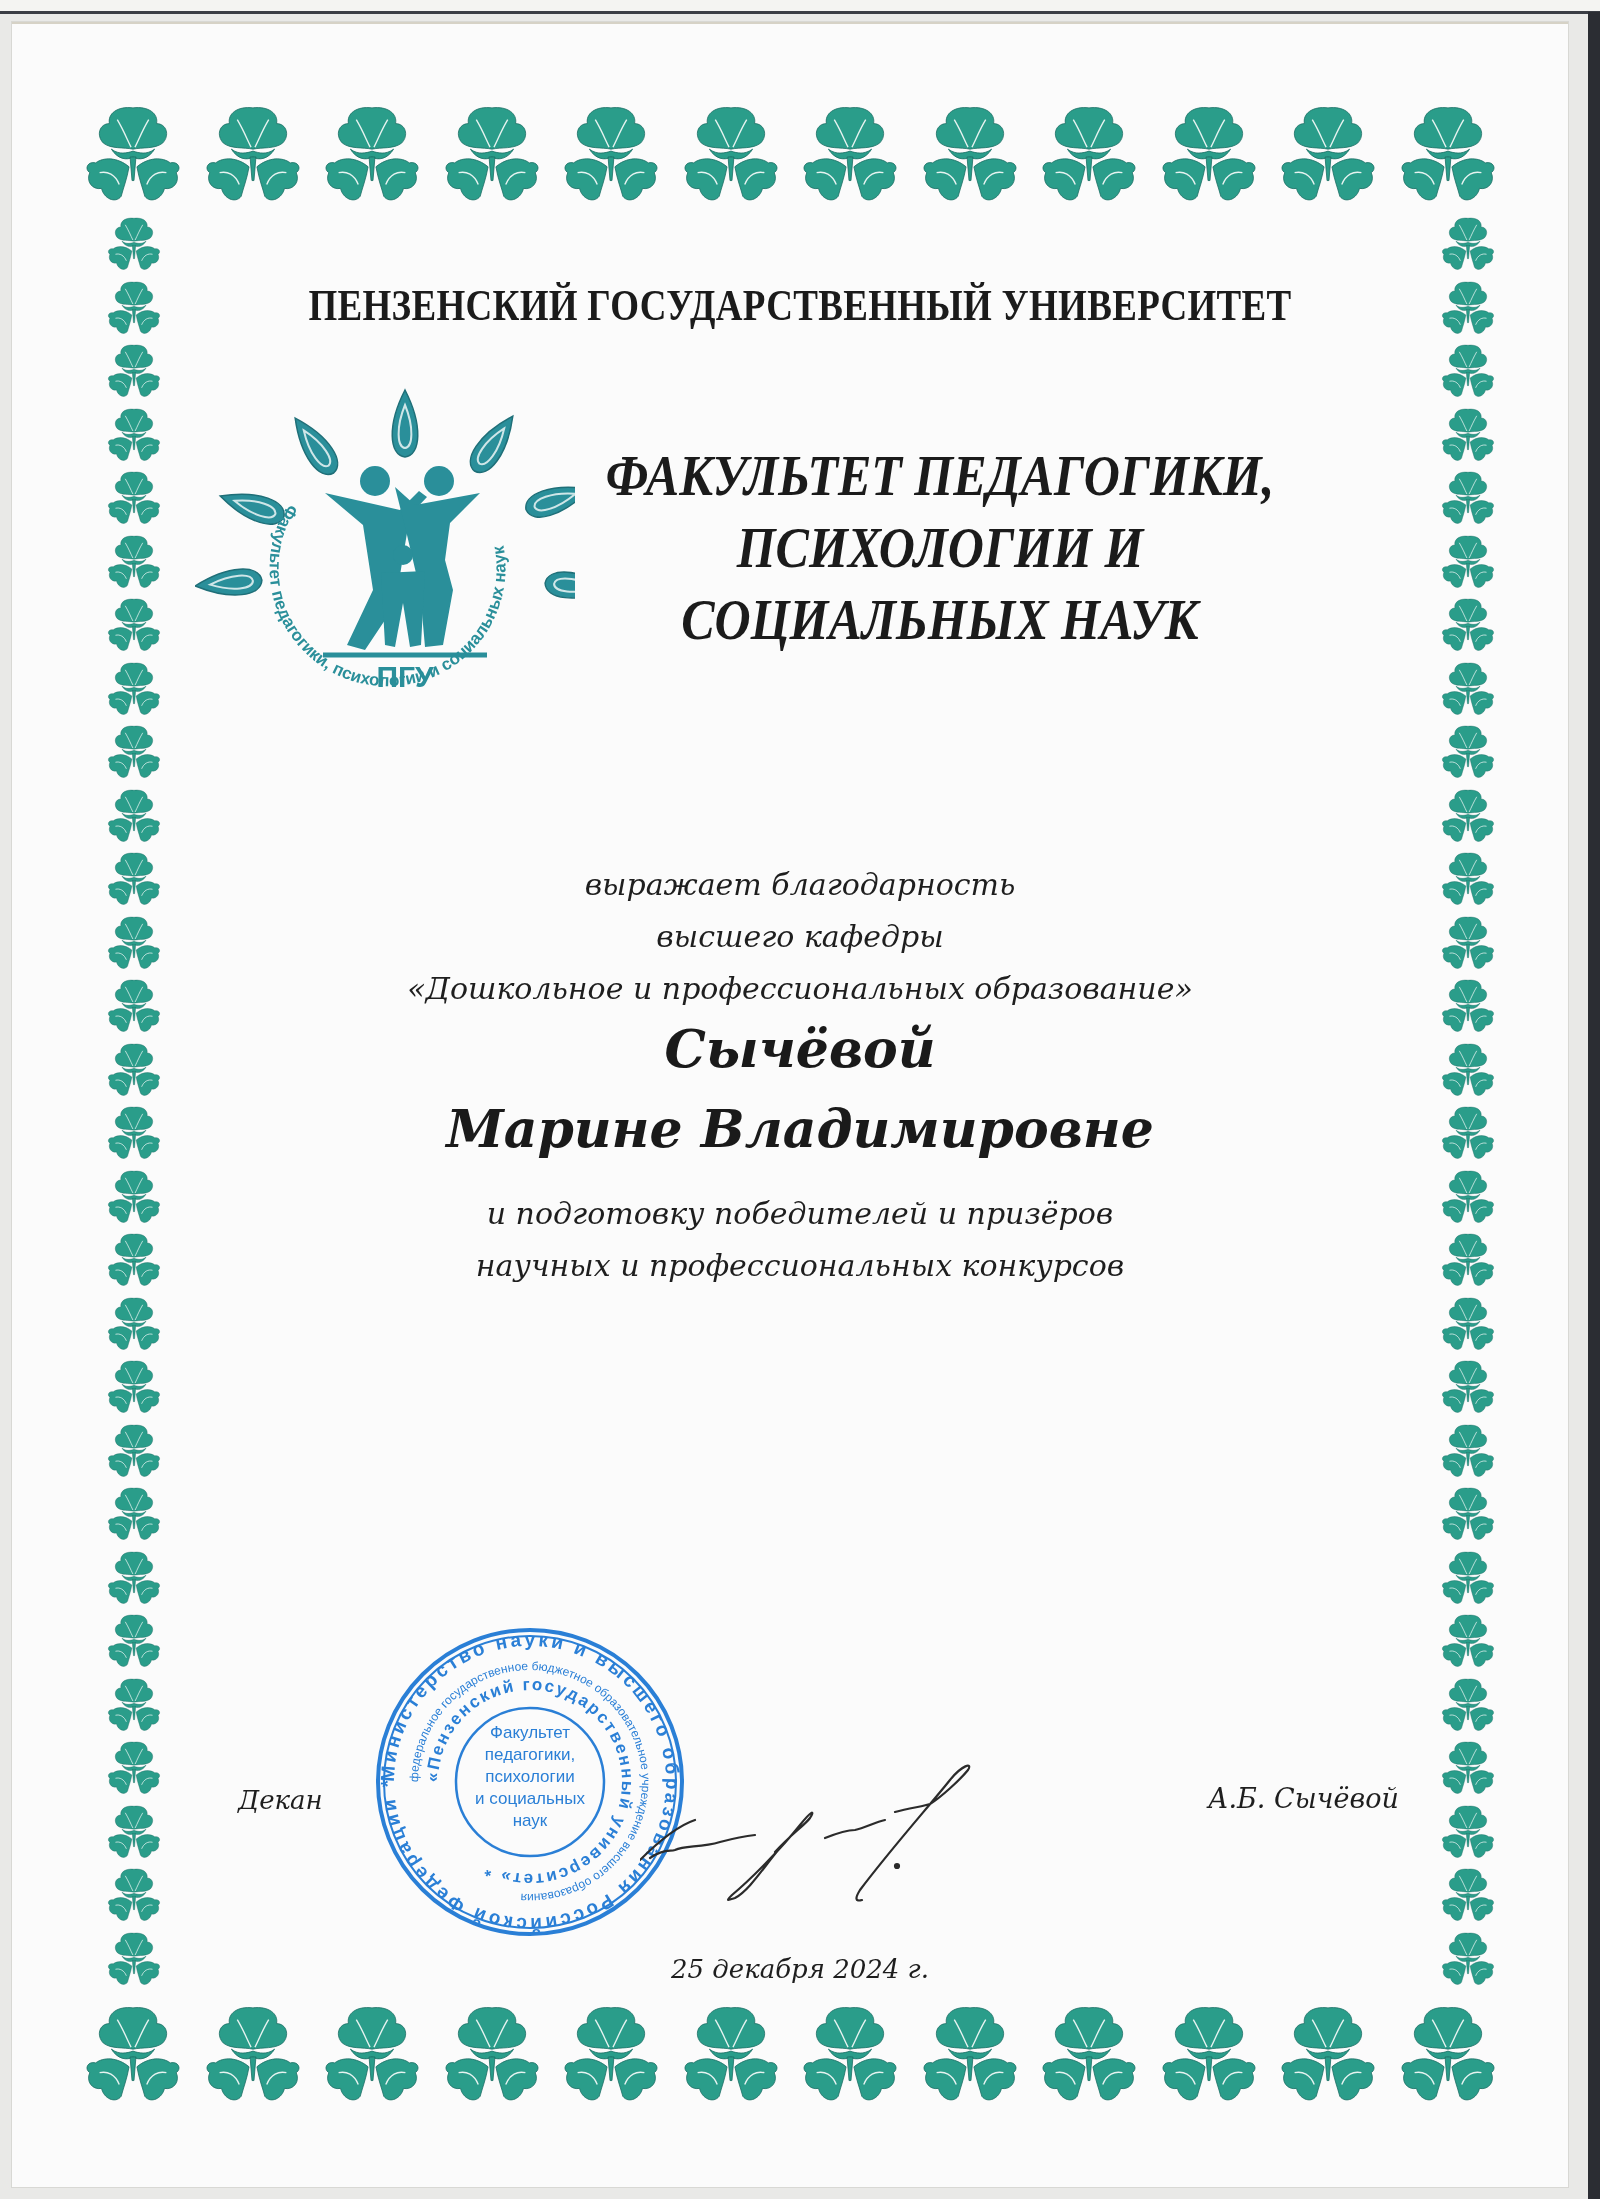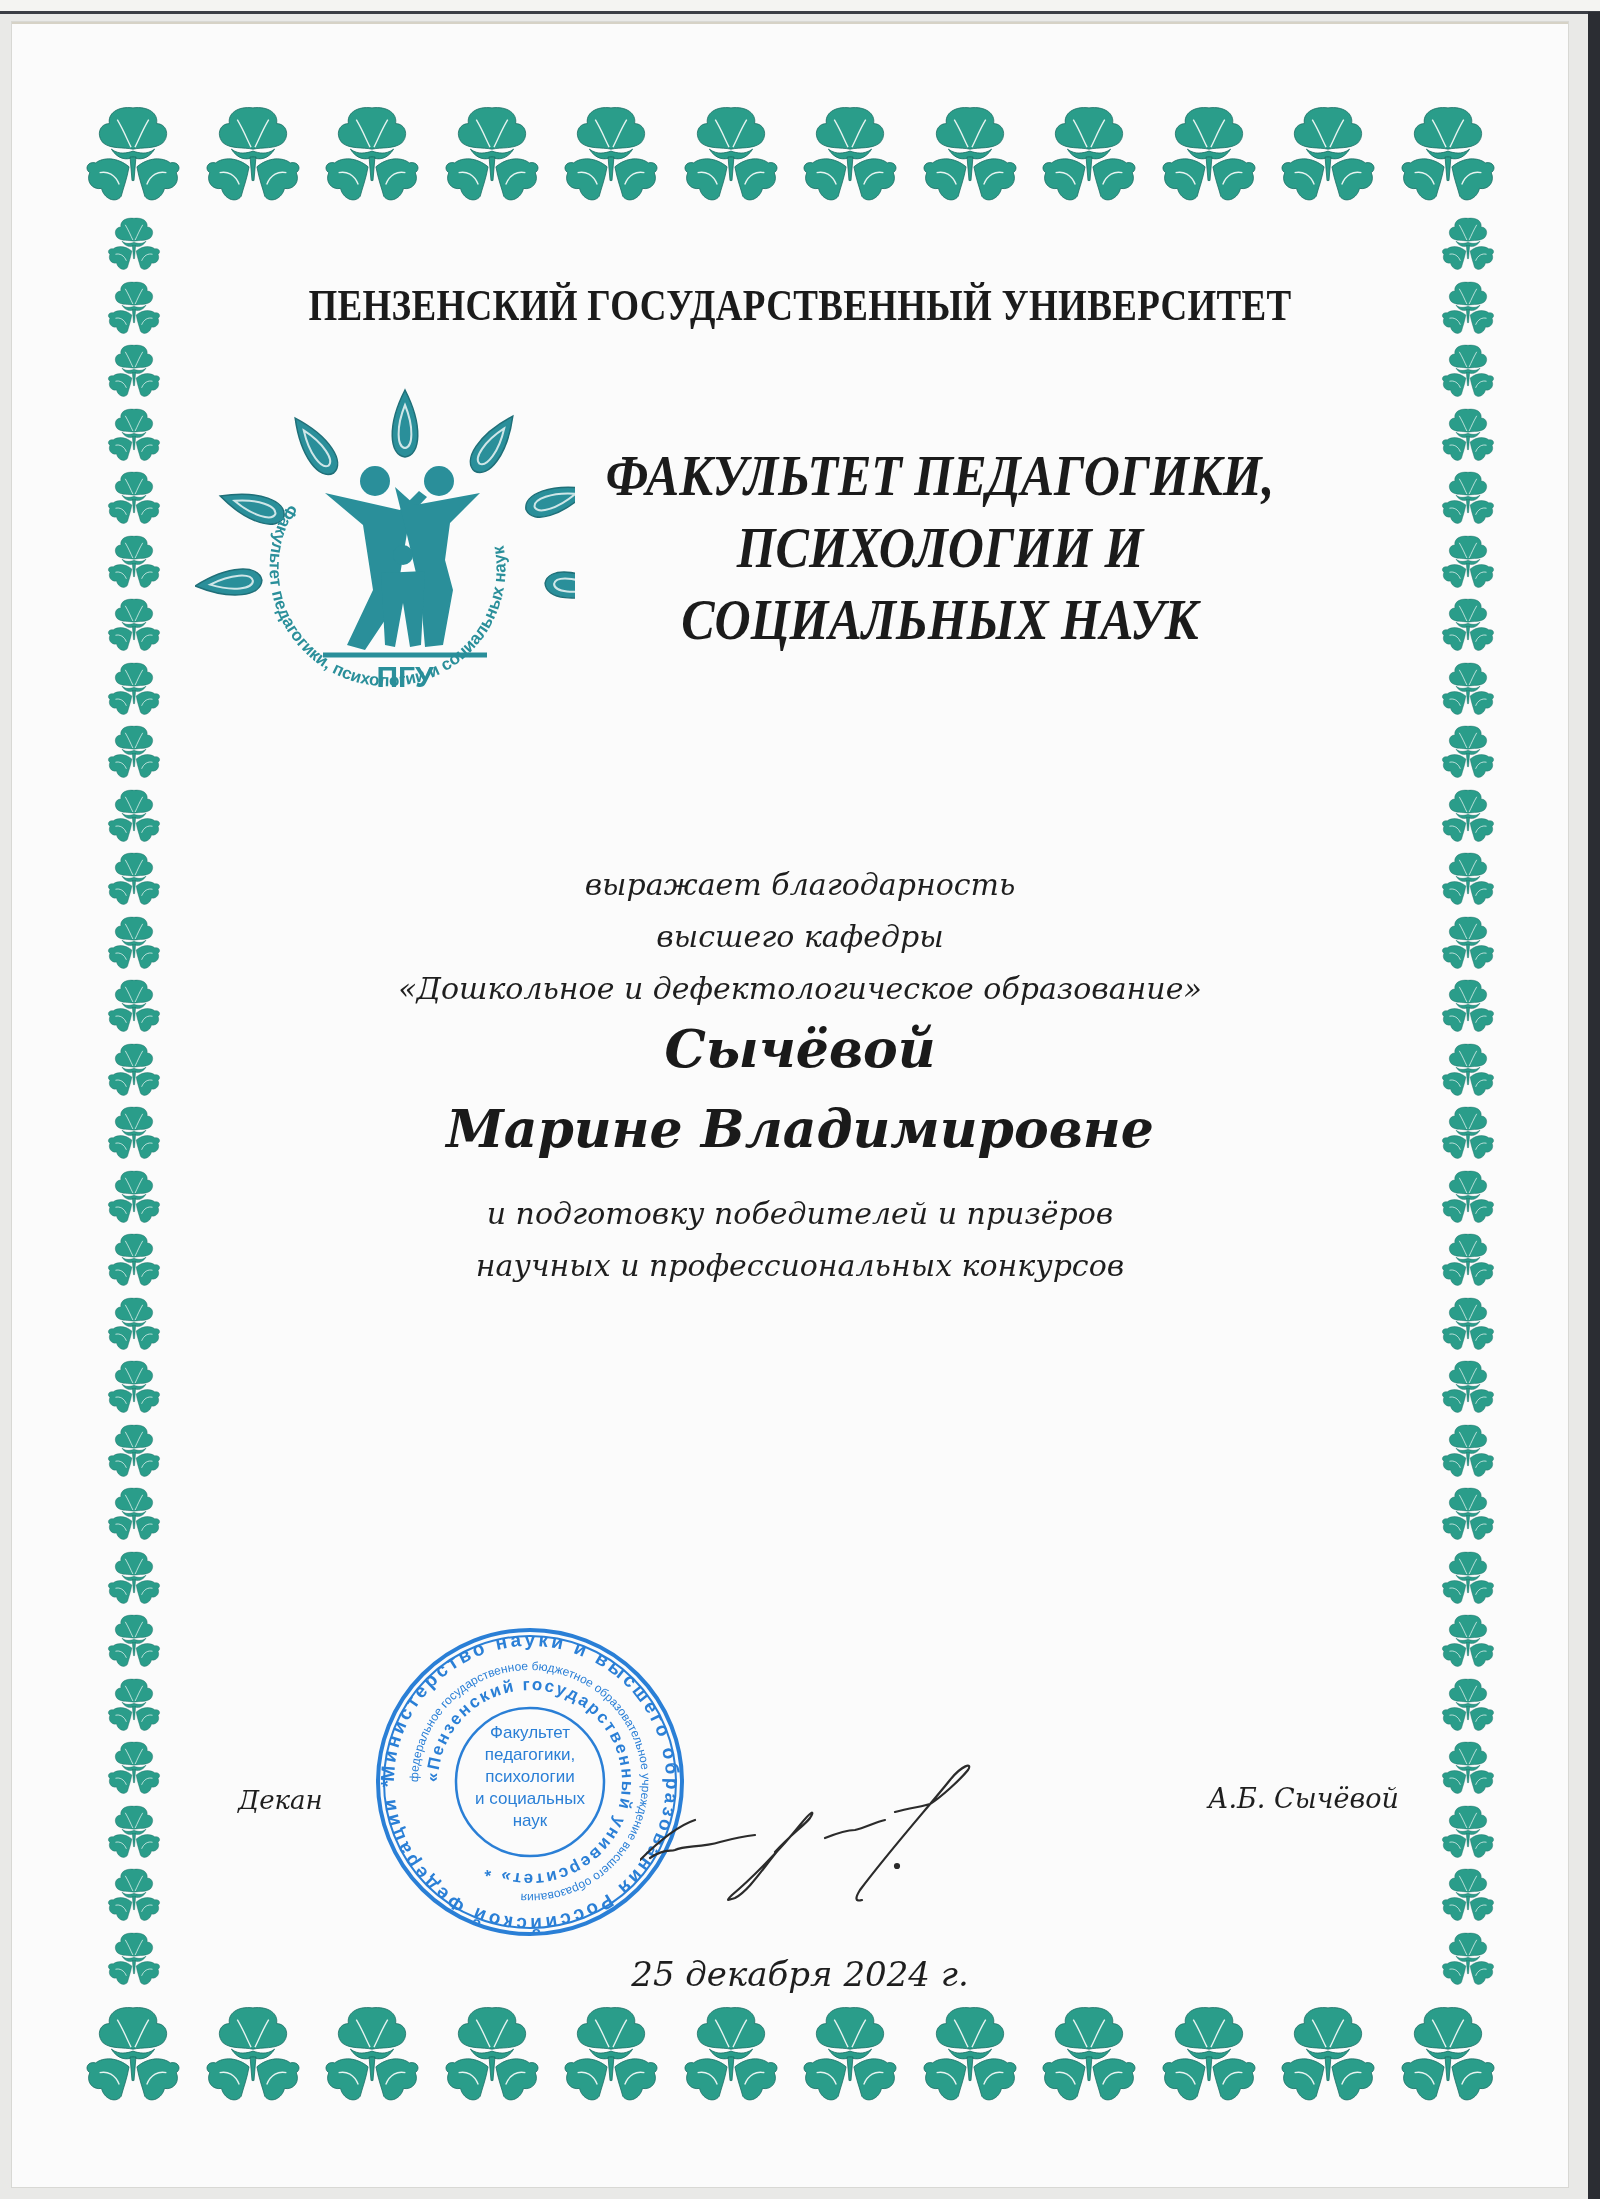--- a/index.html
+++ b/index.html
@@ -50,21 +50,21 @@
   .dean-label {
     position:absolute; left:238px; top:1785px; font-family:"DejaVu Serif", serif;
     font-style:italic; font-size:26px; color:#1e1e1e;
   }
   .dean-name {
     position:absolute; left:1208px; top:1783px; font-family:"DejaVu Serif", serif;
     font-style:italic; font-size:27px; color:#1e1e1e;
   }
   .date {
     position:absolute; left:0; width:1600px; top:1954px; text-align:center;
-    font-family:"DejaVu Serif", serif; font-style:italic; font-size:34px; color:#1e1e1e;
+    font-family:"DejaVu Serif", serif; font-style:italic; font-size:26px; color:#1e1e1e;
   }
   .stamp { position:absolute; left:374px; top:1626px; width:312px; height:312px; }
   .signature { position:absolute; left:640px; top:1730px; width:340px; height:180px; }
 </style>
 </head>
 <body>
 
 <div class="scan-top"></div>
 <div class="scan-top-line"></div>
 <div class="scan-right"></div>
@@ -1493,21 +1493,21 @@
 
 <div class="faculty-title">
   <div>ФАКУЛЬТЕТ ПЕДАГОГИКИ,</div>
   <div>ПСИХОЛОГИИ И</div>
   <div>СОЦИАЛЬНЫХ НАУК</div>
 </div>
 
 <div class="body-text gratitude">
   <div class="line-sm">выражает благодарность</div>
   <div class="line-sm">высшего кафедры</div>
-  <div class="line-sm">«Дошкольное и дефектологическое образование»</div>
+  <div class="line-sm">«Дошкольное и профессиональных образование»</div>
 </div>
 
 <div class="name name1">Сычёвой</div>
 <div class="name name2">Марине Владимировне</div>
 
 <div class="body-text reason">
   <div class="line-sm">и подготовку победителей и призёров</div>
   <div class="line-sm">научных и профессиональных конкурсов</div>
 </div>
 

